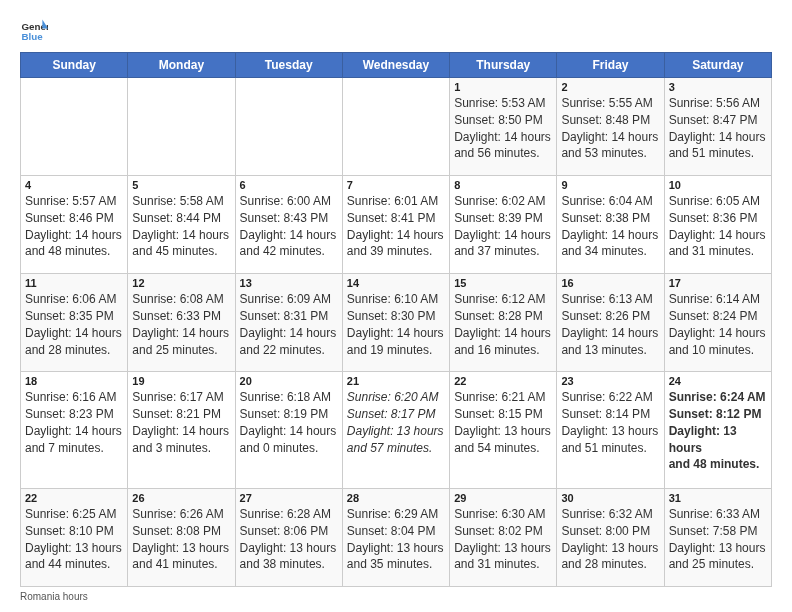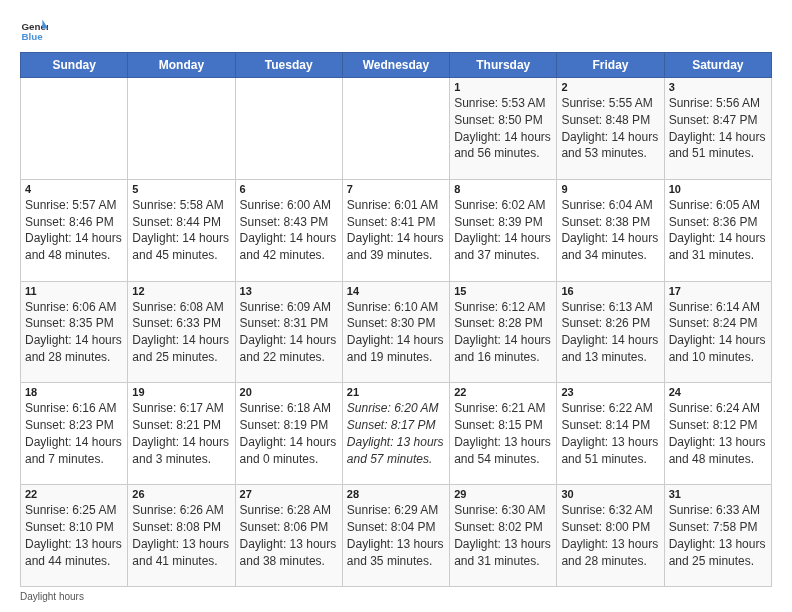--- a/index.html
+++ b/index.html
@@ -291,21 +291,21 @@
           </td>
           <td>
             <span class="day-number">23</span>
             <div class="day-info" style="white-space: pre-line;">Sunrise: 6:22 AM
 Sunset: 8:14 PM
 Daylight: 13 hours
 and 51 minutes.</div>
           </td>
           <td>
             <span class="day-number">24</span>
-            <div class="day-info" style="white-space: pre-line;">Sunrise: 6:24 AM
+            <div class="day-info" style="white-space: pre-line; font-weight: bold;">Sunrise: 6:24 AM
 Sunset: 8:12 PM
 Daylight: 13 hours
 and 48 minutes.</div>
           </td>
         </tr>
         <tr>
           <td>
             <span class="day-number">22</span>
             <div class="day-info" style="white-space: pre-line;">Sunrise: 6:25 AM
 Sunset: 8:10 PM
@@ -351,14 +351,14 @@
             <span class="day-number">31</span>
             <div class="day-info" style="white-space: pre-line;">Sunrise: 6:33 AM
 Sunset: 7:58 PM
 Daylight: 13 hours
 and 25 minutes.</div>
           </td>
         </tr>
       </tbody>
   </table>
 
-  <div class="footer-note">Daylight hours</div>
+  <div class="footer-note">Romania hours</div>
 </div>
 
 </body></html>

